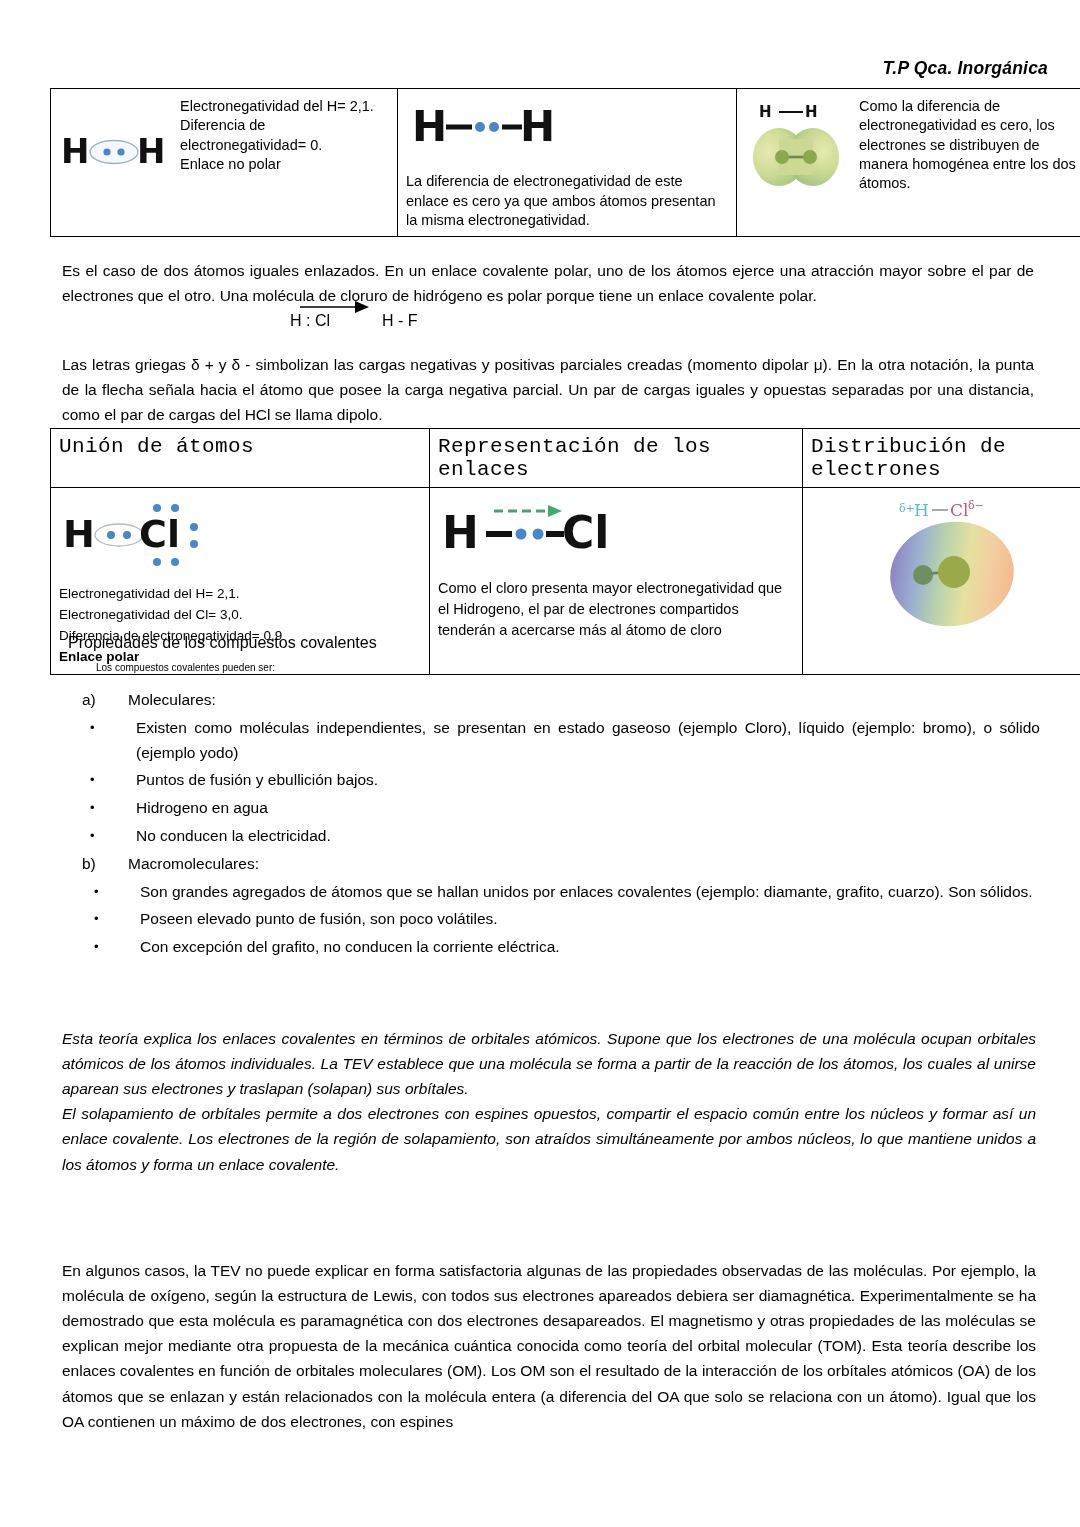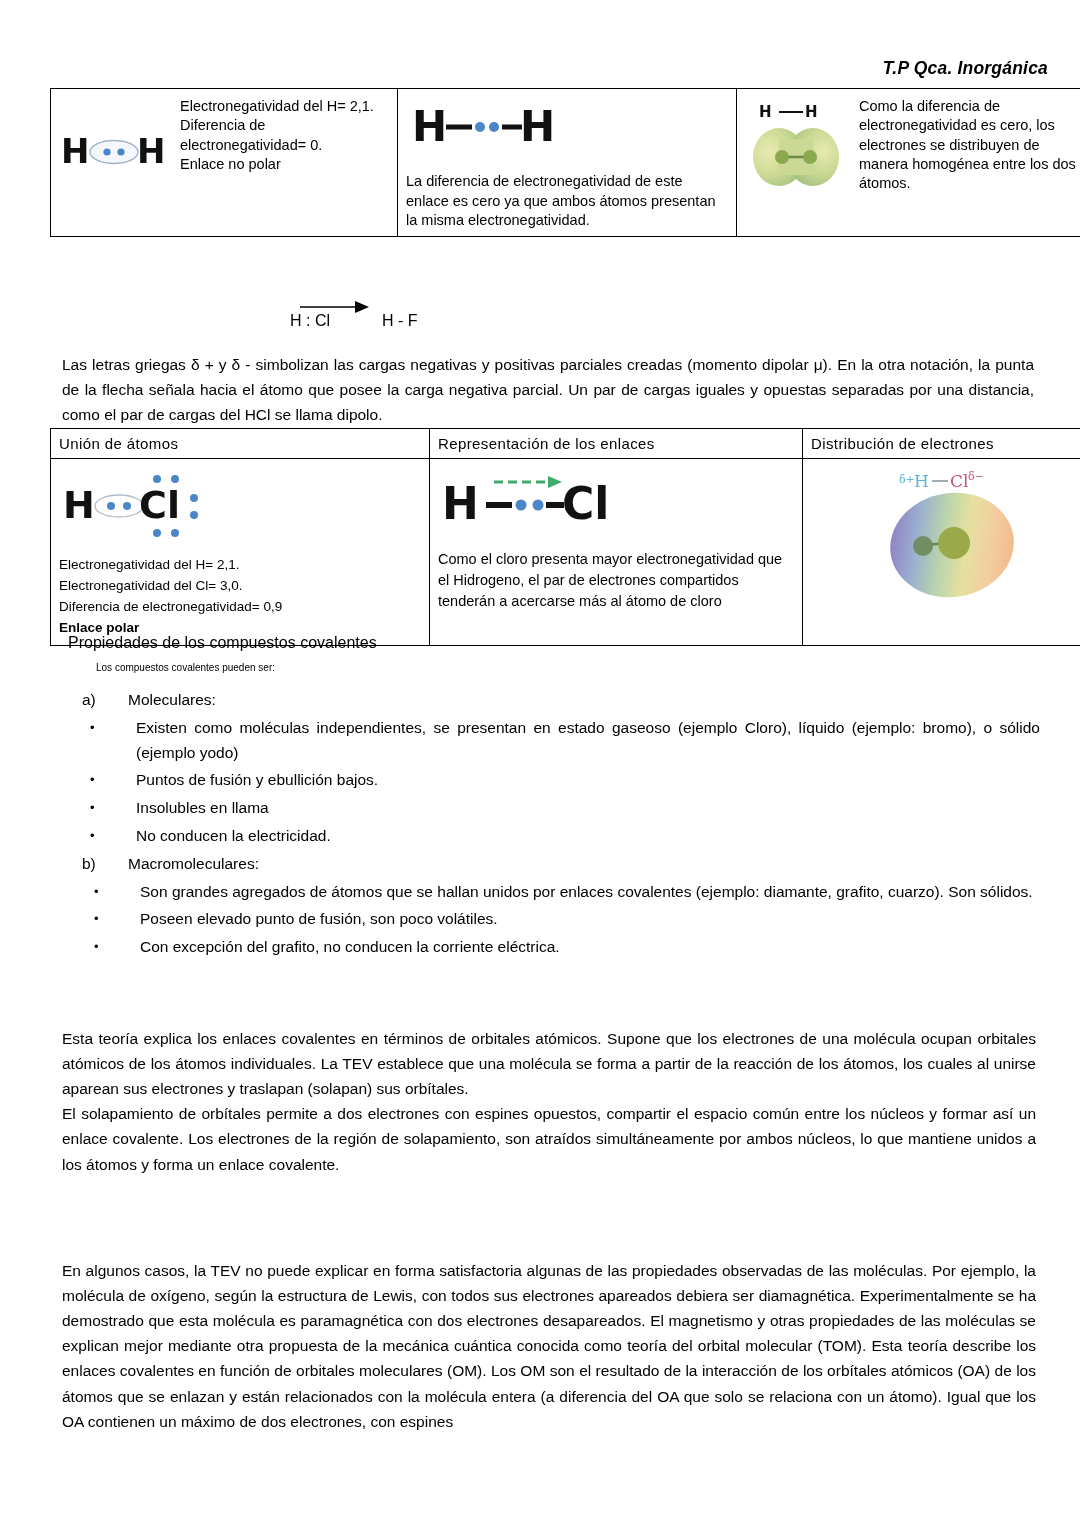--- a/index.html
+++ b/index.html
@@ -64,22 +64,22 @@
   .t1-text { flex: 1 1 auto; padding-top: 2px; }
 
   
   .tbl2 {
     position: absolute;
     left: 50px;
     top: 428px;
     width: 996px;
   }
   .tbl2 th {
-    font-size: 15px;
-    font-family: Liberation Sans, sans-serif;
+    font-size: 21px;
+    font-family: Liberation Mono, monospace;
     letter-spacing: 0.4px;
     padding: 4px 8px;
   }
   .tbl2 td { font-size: 14.5px; line-height: 1.45; }
   .tbl2 .small-lines { font-size: 13.5px; line-height: 1.55; }
   .tbl2 .bold-line { font-weight: bold; }
 
   
   .para {
     position: absolute;
@@ -238,20 +238,21 @@
               <circle cx="65" cy="60" r="7" fill="#8aa84e"></circle>
             </svg>
           </div>
           <div style="flex:1 1 auto;padding-top:2px;">Como la diferencia de electronegatividad es cero, los electrones se distribuyen de manera homogénea entre los dos átomos.</div>
         </div>
       </td>
     </tr>
   </tbody>
     </table>
 
+  <div class="para p-intro">Es el caso de dos átomos iguales enlazados. En un enlace covalente polar, uno de los átomos ejerce una atracción mayor sobre el par de electrones que el otro. Una molécula de cloruro de hidrógeno es polar porque tiene un enlace covalente polar.</div>
 
   <div class="notation">
     <span class="hcl-arrow-wrap">
       <svg class="arrow-svg" width="72" height="14" viewBox="0 0 72 14">
         <line x1="1" y1="8" x2="58" y2="8" stroke="#000" stroke-width="1.6"></line>
         <polygon points="56,2 70,8 56,14" fill="#000"></polygon>
       </svg>
       <span>H : Cl</span>
     </span>
     <span>H - F</span>
@@ -347,21 +348,21 @@
     <div class="li-row">
       <div class="li-marker bullet">•</div>
       <div class="li-text wide">Existen como moléculas independientes, se presentan en estado gaseoso (ejemplo Cloro), líquido (ejemplo: bromo), o sólido (ejemplo yodo)</div>
     </div>
     <div class="li-row">
       <div class="li-marker bullet">•</div>
       <div class="li-text">Puntos de fusión y ebullición bajos.</div>
     </div>
     <div class="li-row">
       <div class="li-marker bullet">•</div>
-      <div class="li-text">Insolubles en llama</div>
+      <div class="li-text">Hidrogeno en agua</div>
     </div>
     <div class="li-row">
       <div class="li-marker bullet">•</div>
       <div class="li-text">No conducen la electricidad.</div>
     </div>
     <div class="li-row">
       <div class="li-marker">b)</div>
       <div class="li-text">Macromoleculares:</div>
     </div>
     <div class="li-row">
@@ -371,18 +372,18 @@
     <div class="li-row">
       <div class="li-marker bullet-in">•</div>
       <div class="li-text">Poseen elevado punto de fusión, son poco volátiles.</div>
     </div>
     <div class="li-row">
       <div class="li-marker bullet-in">•</div>
       <div class="li-text">Con excepción del grafito, no conducen la corriente eléctrica.</div>
     </div>
   </div>
 
-  <div class="para p-tev" style="white-space:pre-line;">Esta teoría explica los enlaces covalentes en términos de orbitales atómicos. Supone que los electrones de una molécula ocupan orbitales atómicos de los átomos individuales. La TEV establece que una molécula se forma a partir de la reacción de los átomos, los cuales al unirse aparean sus electrones y traslapan (solapan) sus orbítales.
+  <div class="para p-tev" style="white-space:pre-line;font-style:italic;">Esta teoría explica los enlaces covalentes en términos de orbitales atómicos. Supone que los electrones de una molécula ocupan orbitales atómicos de los átomos individuales. La TEV establece que una molécula se forma a partir de la reacción de los átomos, los cuales al unirse aparean sus electrones y traslapan (solapan) sus orbítales.
 El solapamiento de orbítales permite a dos electrones con espines opuestos, compartir el espacio común entre los núcleos y formar así un enlace covalente. Los electrones de la región de solapamiento, son atraídos simultáneamente por ambos núcleos, lo que mantiene unidos a los átomos y forma un enlace covalente.</div>
 
   <div class="para p-tom">En algunos casos, la TEV no puede explicar en forma satisfactoria algunas de las propiedades observadas de las moléculas. Por ejemplo, la molécula de oxígeno, según la estructura de Lewis, con todos sus electrones apareados debiera ser diamagnética. Experimentalmente se ha demostrado que esta molécula es paramagnética con dos electrones desapareados. El magnetismo y otras propiedades de las moléculas se explican mejor mediante otra propuesta de la mecánica cuántica conocida como teoría del orbital molecular (TOM). Esta teoría describe los enlaces covalentes en función de orbitales moleculares (OM). Los OM son el resultado de la interacción de los orbítales atómicos (OA) de los átomos que se enlazan y están relacionados con la molécula entera (a diferencia del OA que solo se relaciona con un átomo). Igual que los OA contienen un máximo de dos electrones, con espines</div>
 
 </div>
 
 </body></html>

